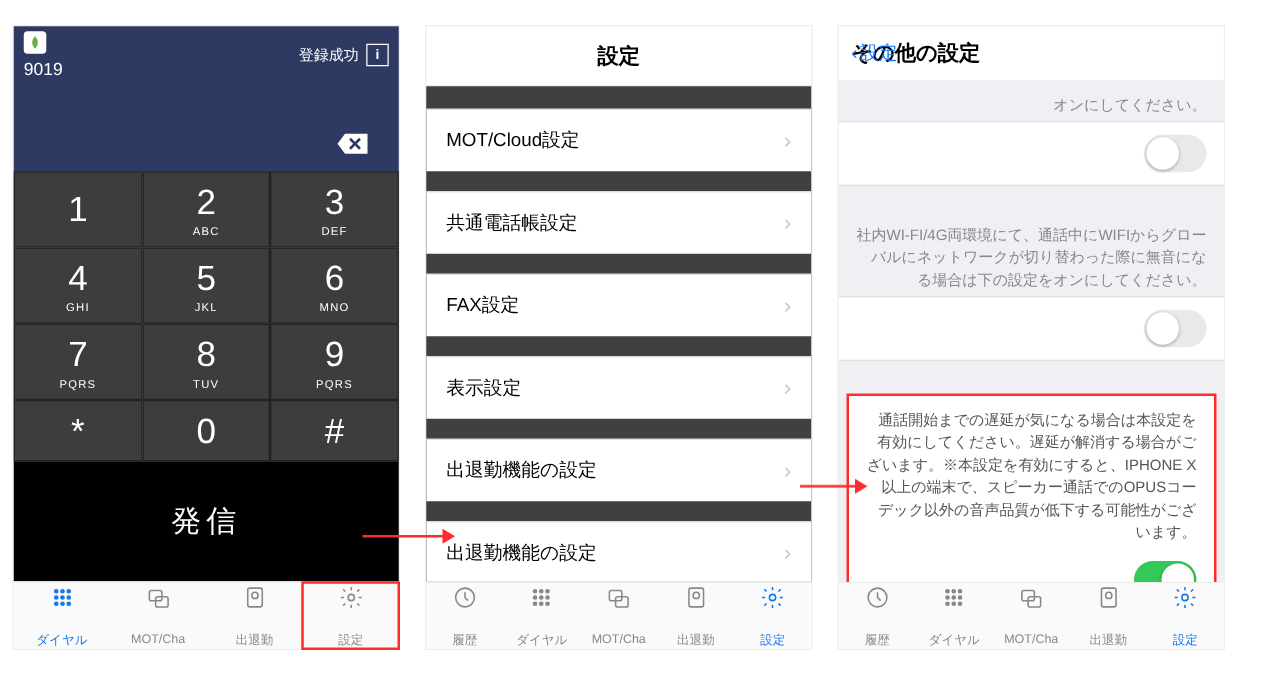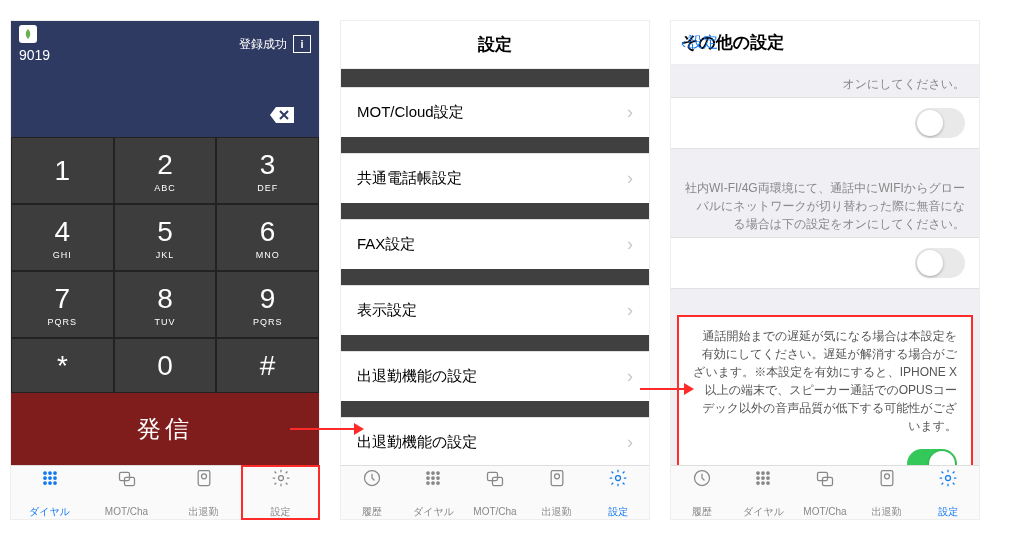--- a/index.html
+++ b/index.html
@@ -12,21 +12,21 @@
 .s1-top-left { display: flex; gap: 4px; flex-direction: column; }
 .app-icon { width: 18px; height: 18px; background: #fff; border-radius: 3px; display: flex; align-items: center; justify-content: center; }
 .s1-top-right { display: flex; align-items: center; gap: 6px; font-size: 12px; }
 .info-box { width: 18px; height: 18px; border: 1px solid #fff; display: flex; align-items: center; justify-content: center; font-weight: bold; font-size: 11px; }
 .s1-display { height: 70px; position: relative; }
 .back-icon { position: absolute; right: 24px; bottom: 10px; color: #fff; }
 .keypad { display: grid; grid-template-columns: repeat(3,1fr); flex: 1; }
 .key { background: #3d3d3d; border: 1px solid #222; display: flex; flex-direction: column; align-items: center; justify-content: center; color: #fff; }
 .key-num { font-size: 28px; font-weight: 300; }
 .key-sub { font-size: 9px; letter-spacing: 1px; margin-top: 2px; }
-.call-btn { background: #7f1d1d; color: #fff; font-size: 24px; display: flex; align-items: center; justify-content: center; padding: 20px; letter-spacing: 4px; }
+.call-btn { background: #000000; color: #fff; font-size: 24px; display: flex; align-items: center; justify-content: center; padding: 32px; letter-spacing: 4px; }
 .tabbar { display: flex; border-top: 1px solid #ddd; background: #fafafa; height: 54px; }
 .tab { flex: 1; display: flex; flex-direction: column; align-items: center; justify-content: center; gap: 16px; color: #888; font-size: 10px; }
 .tab.active { color: #1478f0; }
 .tab-icon { width: 22px; height: 22px; display: flex; align-items: center; justify-content: center; }
 .tab svg { width: 20px; height: 20px; fill: none; stroke: currentColor; stroke-width: 1.5; }
 
 
 .s2-header { text-align: center; font-size: 17px; font-weight: 600; padding: 12px; border-bottom: 1px solid #eee; }
 .s2-body { flex: 1; background: #404040; overflow: hidden; }
 .list-spacer { height: 18px; }

